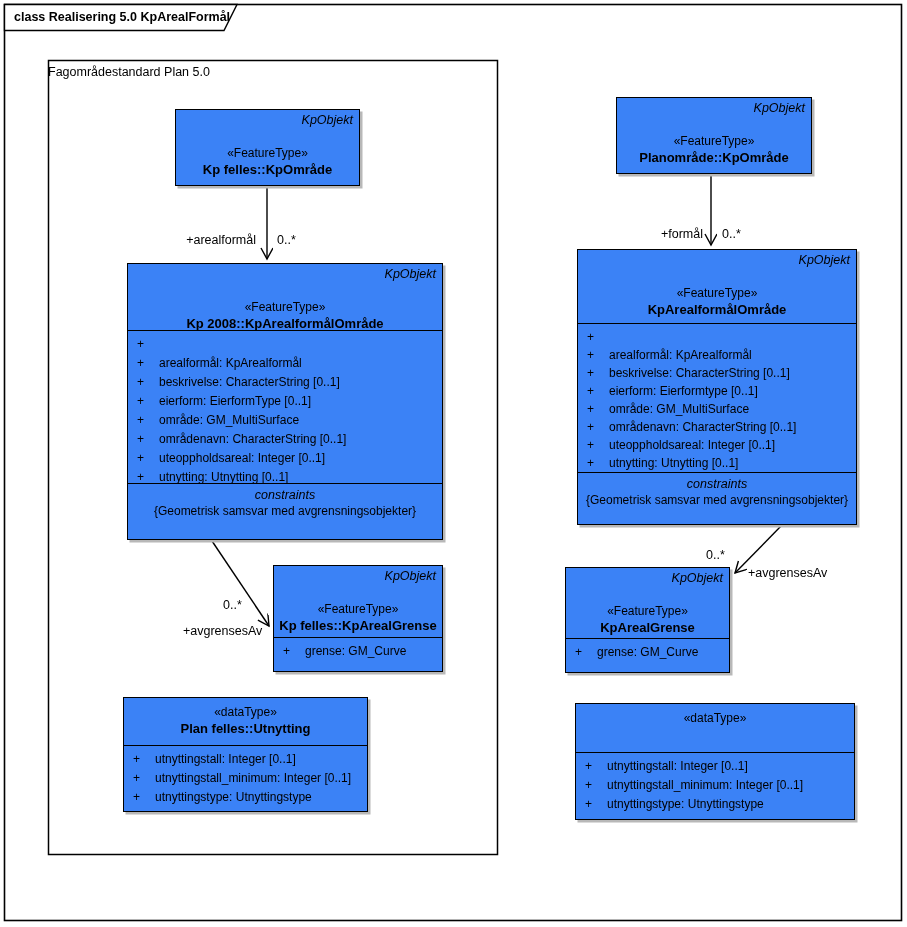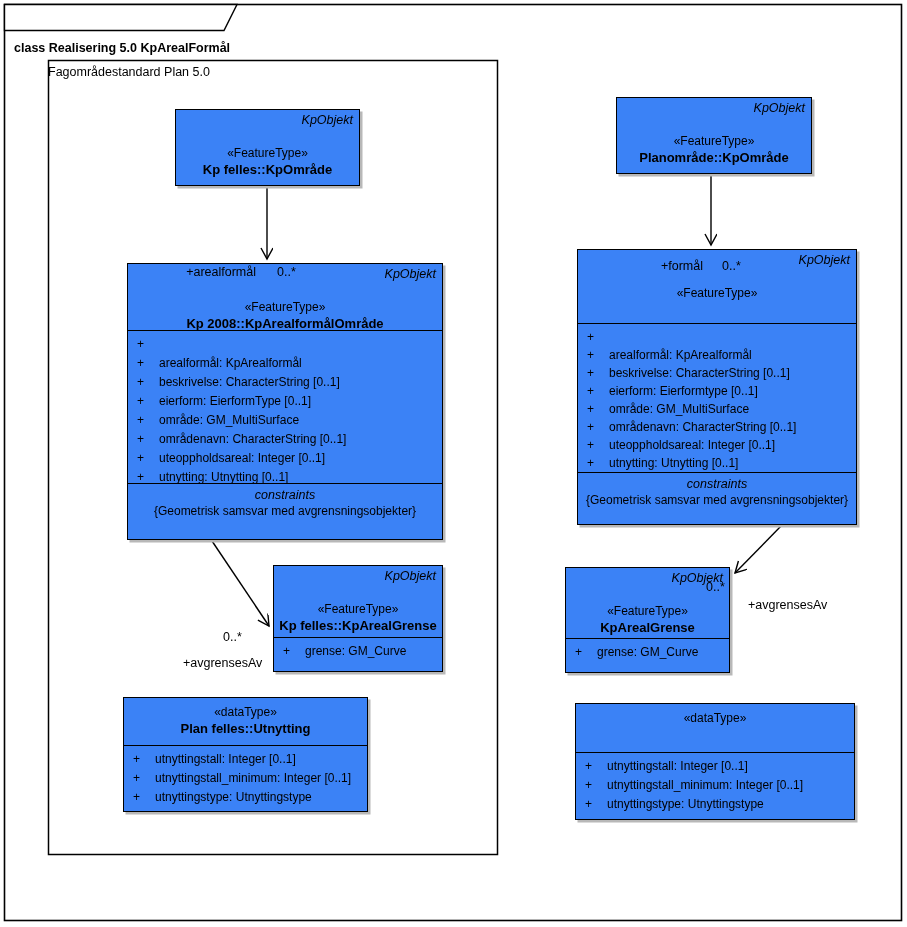--- a/index.html
+++ b/index.html
@@ -15,23 +15,23 @@
   .compartment{box-sizing:border-box;overflow:hidden;}
   .compartment + .compartment{border-top:1.5px solid #000;}
   .parent-label{font-style:italic;text-align:right;padding:3px 6px 0 0;font-size:12.5px;}
   .stereo{text-align:center;margin-top:19px;font-size:12px;}
   .cname{text-align:center;font-weight:bold;font-size:13px;margin-top:2px;}
   .attr-row{display:flex;line-height:19px;padding-left:9px;}
   .attr-row .vis{width:22px;flex:0 0 22px;}
   .attr-row .atext{white-space:nowrap;}
   .constraints-title{text-align:center;font-style:italic;padding-top:4px;font-size:12.5px;}
   .constraint-text{text-align:center;font-size:12px;margin-top:2px;white-space:nowrap;}
-  .edge-label{position:absolute;z-index:3;font-size:12.5px;white-space:nowrap;background:transparent;margin-top:32px;}
+  .edge-label{position:absolute;z-index:3;font-size:12.5px;white-space:nowrap;background:transparent;}
   .frame-label{position:absolute;z-index:2;text-align:left;font-size:12.5px;}
-  .diagram-title{position:absolute;z-index:3;font-weight:bold;font-size:12.5px;margin-top:31px;}
+  .diagram-title{position:absolute;z-index:3;font-weight:bold;font-size:12.5px;}
   .attrs-pad{padding-top:4px;}
 </style>
 </head>
 <body>
 
 <div class="canvas">
 
   <svg class="lines-svg" width="907" height="927">
     <defs>
       <marker id="openarrow" markerWidth="16" markerHeight="14" refX="12" refY="6" orient="auto" markerUnits="userSpaceOnUse">
@@ -160,20 +160,21 @@
     </div>
   </div>
 
   <div class="edge-label" style="left:630px;top:227px;width:73px;text-align:right;">+formål</div>
   <div class="edge-label" style="left:722px;top:227px;">0..*</div>
 
   <div class="uml-class" style="left:577px;top:249px;width:280px;height:276px;">
     <div class="compartment" style="height:73px;">
       <div class="parent-label">KpObjekt</div>
       <div class="stereo">«FeatureType»</div>
+      <div class="cname">KpArealformålOmråde</div>
     </div>
     <div class="compartment attrs-pad" style="height:149px;">
       <div class="attr-row" style="line-height:18px;">
           <span class="vis">+</span>
         </div>
       <div class="attr-row" style="line-height:18px;">
           <span class="vis">+</span>
           <span class="atext">arealformål: KpArealformål</span>
         </div>
       <div class="attr-row" style="line-height:18px;">

